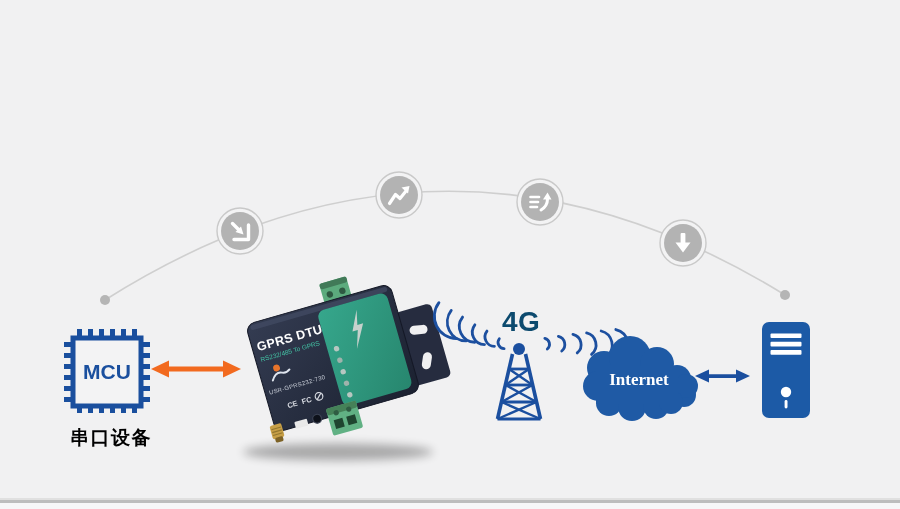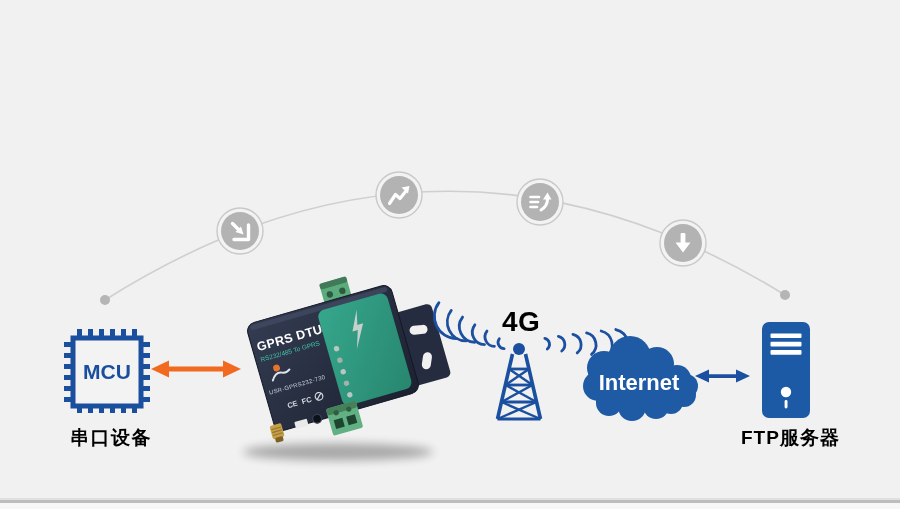--- a/index.html
+++ b/index.html
@@ -9,26 +9,26 @@
     font-family:"Liberation Sans","DejaVu Sans",sans-serif;
   }
   .stage svg.scene{position:absolute;left:0;top:0;}
   .caption{
     position:absolute;color:#000000;font-weight:bold;font-size:19px;
     letter-spacing:1.5px;white-space:nowrap;
   }
   .caption-serial{left:70px;top:425px;}
   .caption-ftp{left:741px;top:425px;letter-spacing:1px;}
   .label-4g{
-    position:absolute;left:502px;top:306px;color:#000000;
+    position:absolute;left:502px;top:306px;color:#0c4a6e;
     font-weight:bold;font-size:28px;letter-spacing:0.5px;
   }
   .label-internet{
     position:absolute;left:594px;top:370px;width:90px;text-align:center;
-    color:#ffffff;font-weight:bold;font-size:22px;
+    color:#ffffff;font-weight:bold;font-size:17px;font-family:Liberation Serif, serif;
   }
   .bottom-edge{position:absolute;left:0;width:900px;}
   .edge-light{top:498px;height:2px;background:#e0e0e0;}
   .edge-dark{top:500px;height:3px;background:#bdbdbd;}
   .edge-foot{top:503px;height:6px;background:#f7f7f8;}
 </style>
 </head>
 <body>
 
 <div class="stage">
@@ -255,18 +255,17 @@
         <rect x="770.5" y="350.1" width="31" height="4.6" rx="1"></rect>
       </g>
       <circle cx="786" cy="392" r="5.2" fill="#ffffff"></circle>
       <rect x="784.6" y="400" width="2.9" height="8.5" rx="1.4" fill="#ffffff"></rect>
     </g>
   </svg>
 
   <div class="caption caption-serial">串口设备</div>
   <div class="label-4g">4G</div>
   <div class="label-internet">Internet</div>
-  <div class="caption caption-ftp">FTP服务器</div>
 
   <div class="bottom-edge edge-light"></div>
   <div class="bottom-edge edge-dark"></div>
   <div class="bottom-edge edge-foot"></div>
 </div>
 
 </body></html>

